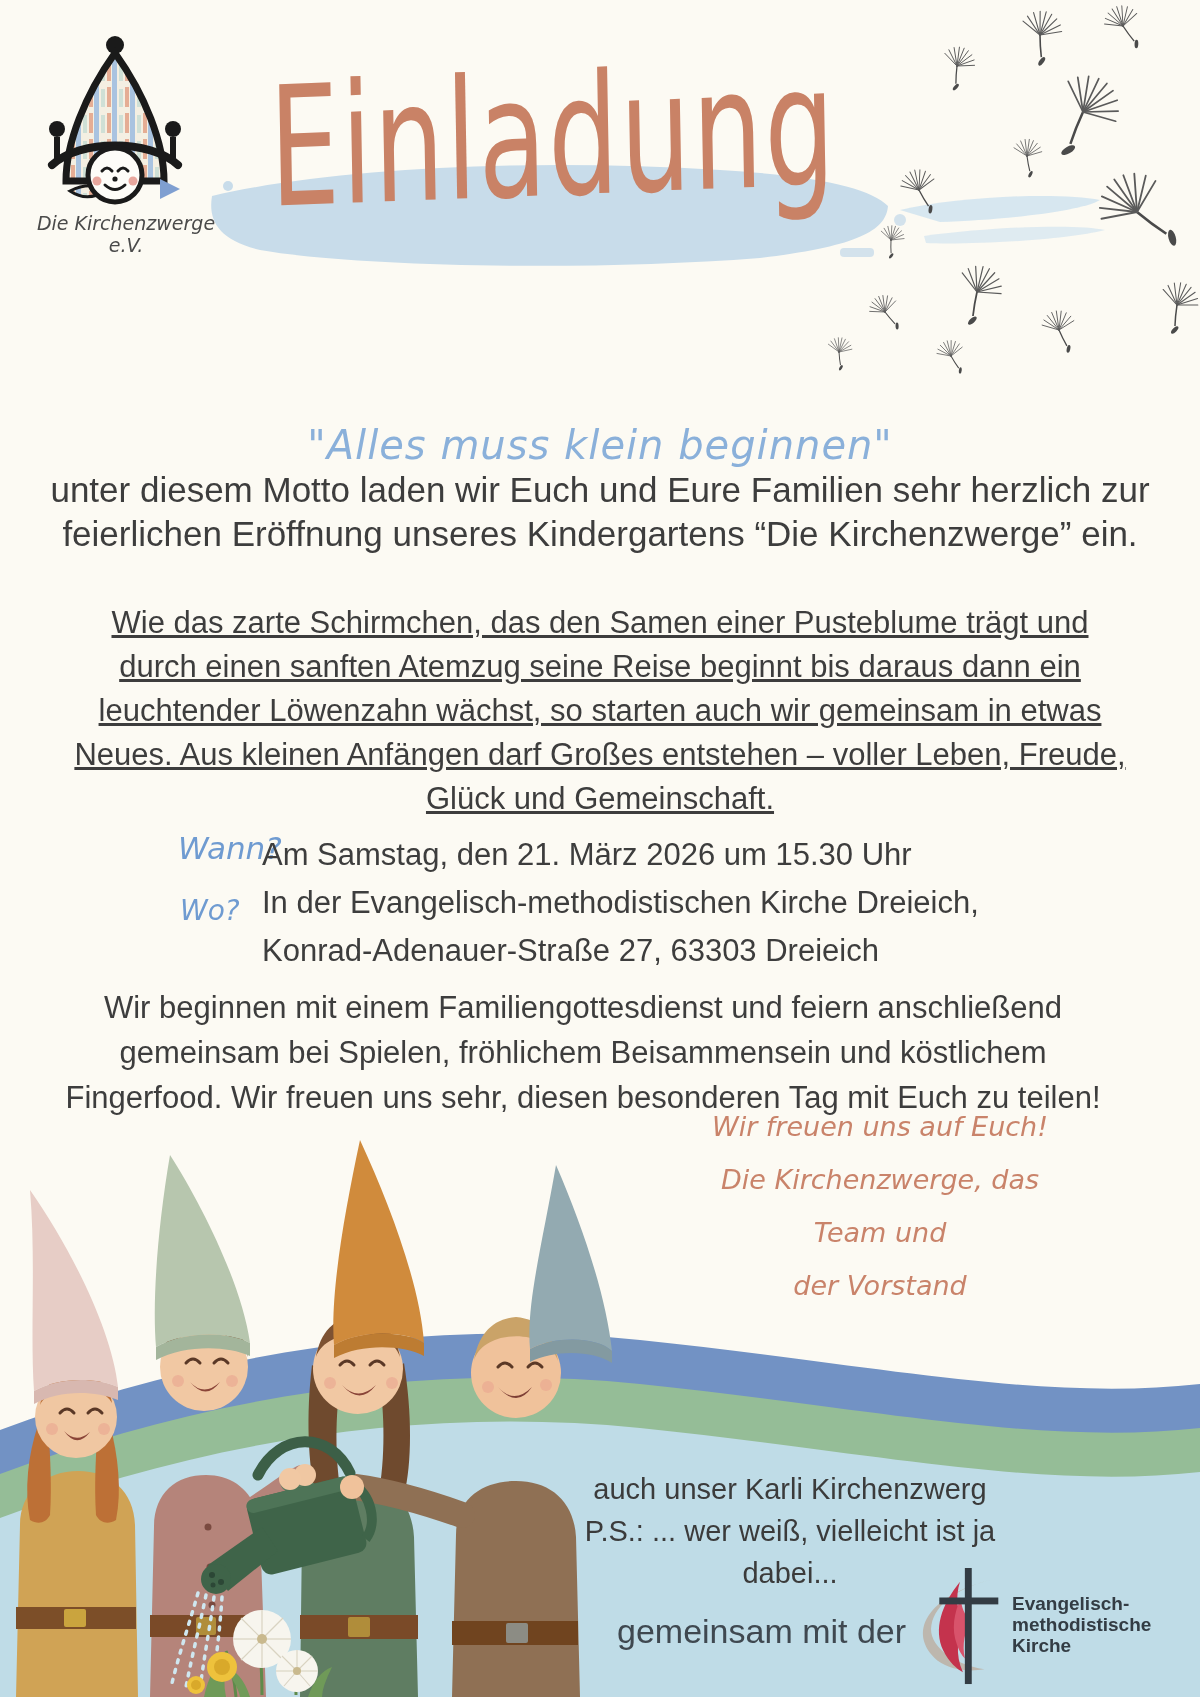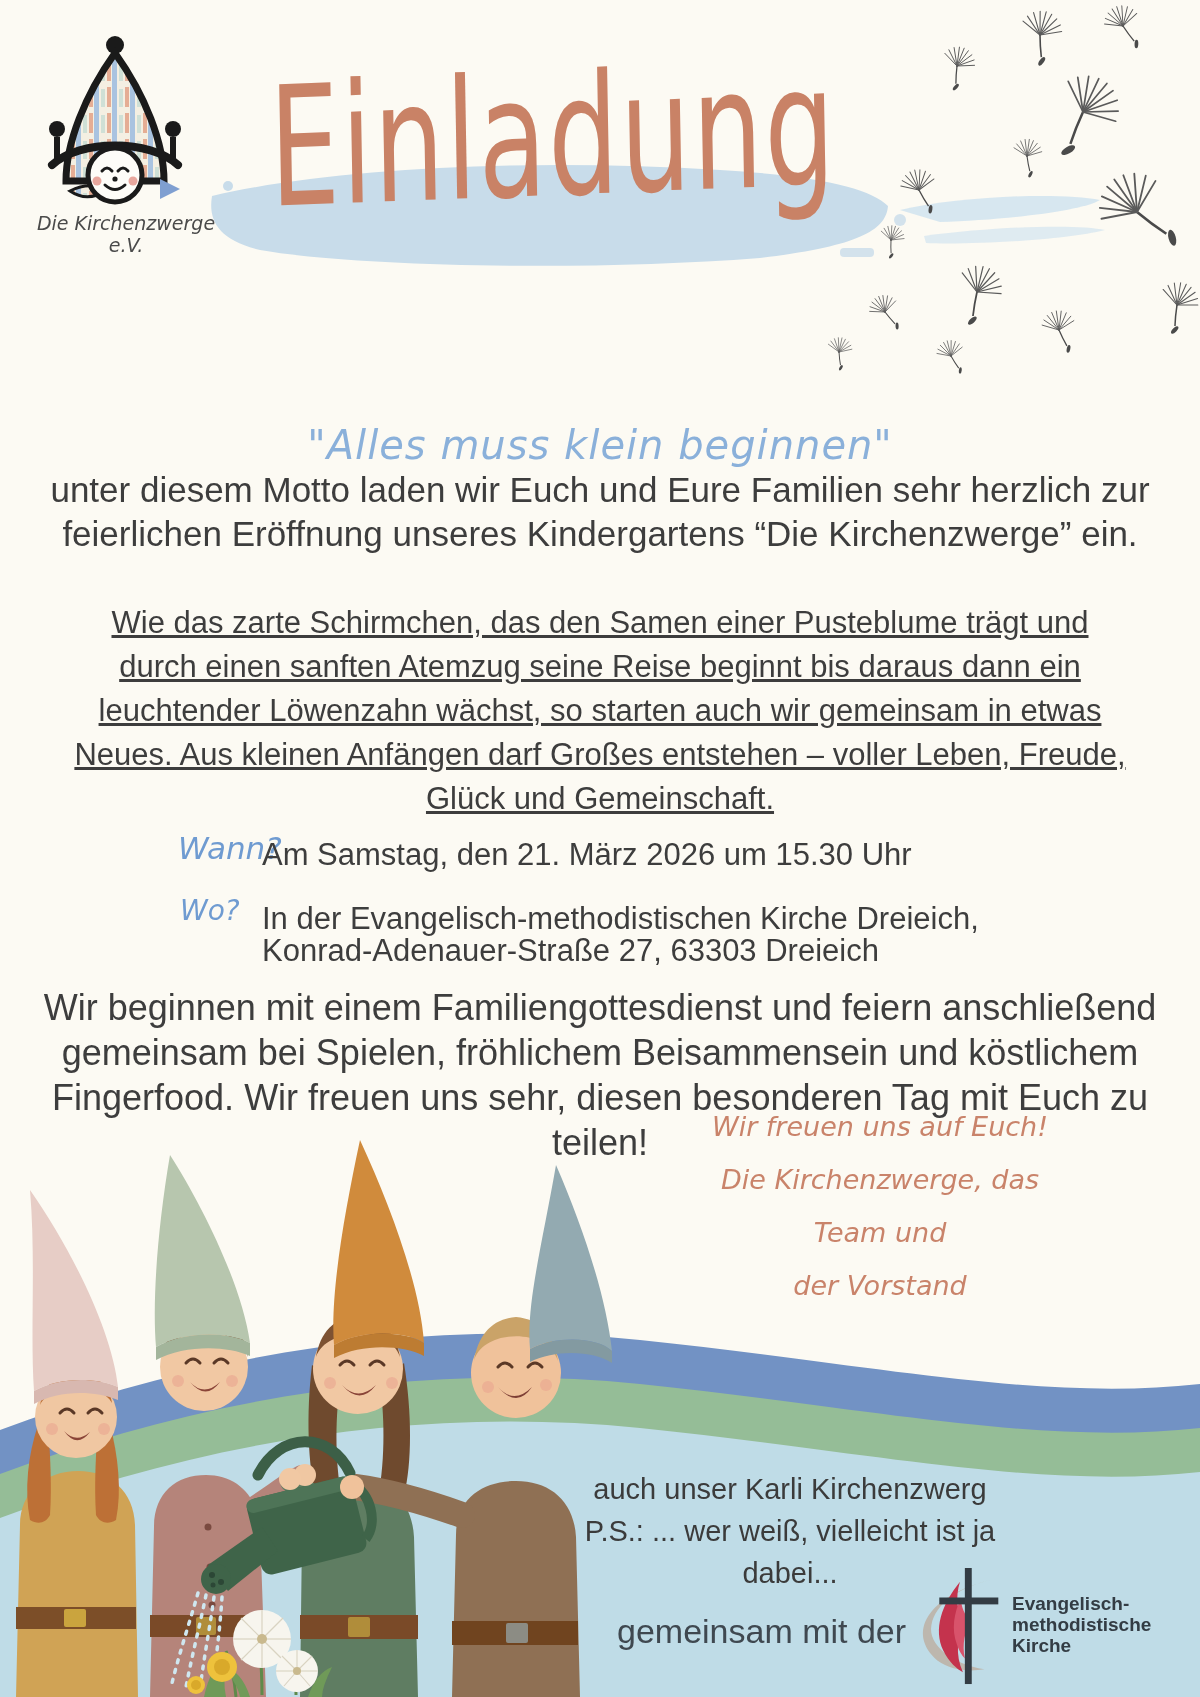--- a/index.html
+++ b/index.html
@@ -25,25 +25,25 @@
   .seeds{left:815px;top:0;width:385px;height:380px;}
 
   .greeting{left:20px;top:360px;width:1160px;font-size:31px;}
   .motto{left:0;top:422px;width:1200px;font-size:40px;color:#8ab0da;letter-spacing:1px;}
   .intro{left:20px;top:468px;width:1160px;font-size:35px;line-height:44px;}
   .bodytext{left:20px;top:601px;width:1160px;font-size:31px;line-height:44px;text-decoration:underline;}
 
   .when-label{left:178px;top:830px;font-size:31px;color:#6f9bd1;}
   .where-label{left:180px;top:882px;font-size:28px;color:#6f9bd1;margin-top:12px;}
   .event-line1{left:262px;top:837px;font-size:31px;}
-  .event-line2{left:262px;top:885px;font-size:31px;margin-top:16px;}
+  .event-line2{left:262px;top:885px;font-size:31px;}
   .event-line3{left:262px;top:933px;font-size:31px;}
   .b{font-weight:normal;}
 
-  .closing{left:20px;top:985px;width:1160px;font-size:36px;line-height:45px;}
+  .closing{left:3px;top:985px;width:1160px;font-size:31px;line-height:45px;}
 
   .signature{left:690px;top:1100px;width:380px;font-size:27px;line-height:53px;color:#c9836a;}
 
   .waves{left:0;top:1280px;width:1200px;height:417px;}
   .children{left:0;top:1095px;width:620px;height:602px;}
 
   .ps{left:580px;top:1468px;width:420px;font-size:29px;line-height:42px;color:#3b3b3b;}
   .partner{left:617px;top:1612px;font-size:34px;color:#3f4850;}
   .emk-logo{left:898px;top:1566px;width:118px;height:122px;}
   .emk-text{left:1012px;top:1593px;width:180px;font-size:19px;line-height:21px;font-weight:bold;color:#333c44;}

